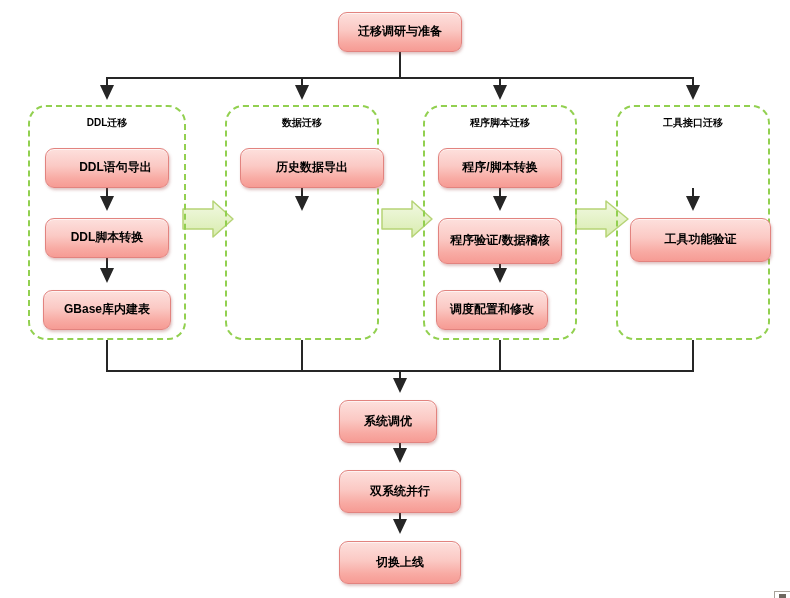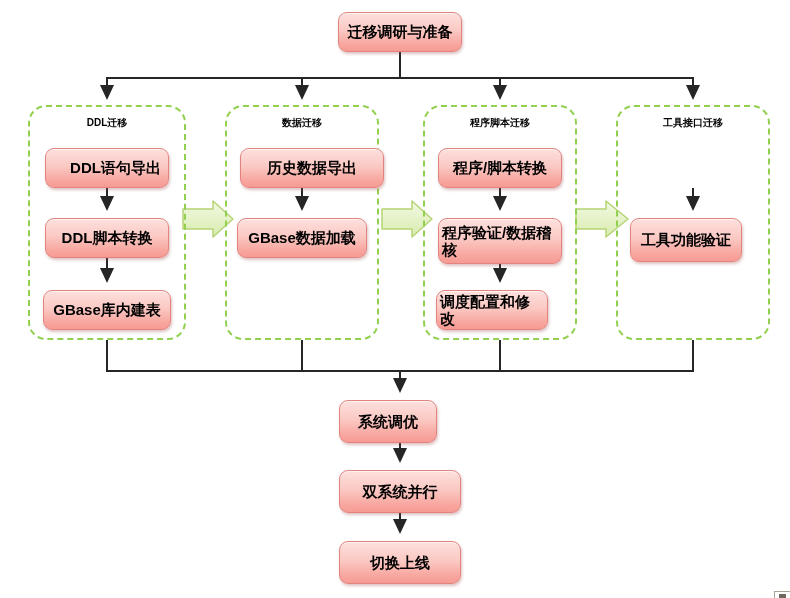--- a/index.html
+++ b/index.html
@@ -4,21 +4,21 @@
 <style>
   html,body{margin:0;padding:0;background:#ffffff;}
   .canvas{
     position:relative;width:790px;height:598px;background:#ffffff;overflow:hidden;
     font-family:"Liberation Sans","DejaVu Sans",sans-serif;color:#000;
   }
   .connectors{position:absolute;left:0;top:0;pointer-events:none;}
   
   .node{
     position:absolute;display:flex;align-items:center;justify-content:center;
-    text-align:left;font-weight:bold;font-size:15px;line-height:1.15;
+    text-align:center;font-weight:bold;font-size:12px;line-height:1.15;
     background:linear-gradient(to bottom,#fde0dd 0%,#fbc9c4 45%,#f8aaa3 78%,#f69b94 100%);
     border:1.5px solid #e2837f;border-radius:9px;
     box-shadow:1px 2px 3px rgba(160,80,80,.35), inset 0 1px 0 rgba(255,255,255,.65);
     padding:1px 3px;box-sizing:border-box;
   }
   
   .phase{
     position:absolute;border:2px dashed #92d050;border-radius:18px;box-sizing:border-box;
   }
   .ptitle{
@@ -33,21 +33,21 @@
   .phase4{left:616px;top:105px;width:154px;height:235px;}
   .c1s1{left:45px;top:148px;width:124px;height:40px;padding-left:20px;}
   .c1s2{left:45px;top:218px;width:124px;height:40px;}
   .c1s3{left:43px;top:290px;width:128px;height:40px;}
   .c2s1{left:240px;top:148px;width:144px;height:40px;}
   .c2s2{left:237px;top:218px;width:130px;height:40px;}
   .c3s1{left:438px;top:148px;width:124px;height:40px;}
   .c3s2{left:438px;top:218px;width:124px;height:46px;}
   .c3s3{left:436px;top:290px;width:112px;height:40px;}
   .c4s1{left:630px;top:148px;width:126px;height:40px;}
-  .c4s2{left:630px;top:218px;width:112px;height:44px;}
+  .c4s2{left:630px;top:218px;width:141px;height:44px;}
   .f1{left:339px;top:400px;width:98px;height:43px;}
   .f2{left:339px;top:470px;width:122px;height:43px;}
   .f3{left:339px;top:541px;width:122px;height:43px;}
   
   .corner-artifact{
     position:absolute;left:774px;top:591px;width:22px;height:12px;
     background:#fff;border:1px solid #a8a29a;box-sizing:border-box;
   }
   .corner-artifact .sq{
     position:absolute;left:4px;top:2px;width:7px;height:4px;background:#6e675f;
@@ -114,21 +114,20 @@
     <div class="ptitle">DDL迁移</div>
   </div>
   <div class="node c1s1">DDL语句导出</div>
   <div class="node c1s2">DDL脚本转换</div>
   <div class="node c1s3">GBase库内建表</div>
 
   <div class="phase phase2">
     <div class="ptitle">数据迁移</div>
   </div>
   <div class="node c2s1">历史数据导出</div>
-  <div class="node c2s2">GBase数据加载</div>
 
   <div class="phase phase3">
     <div class="ptitle">程序脚本迁移</div>
   </div>
   <div class="node c3s1">程序/脚本转换</div>
   <div class="node c3s2">程序验证/数据稽核</div>
   <div class="node c3s3">调度配置和修改</div>
 
   <div class="phase phase4">
     <div class="ptitle">工具接口迁移</div>

